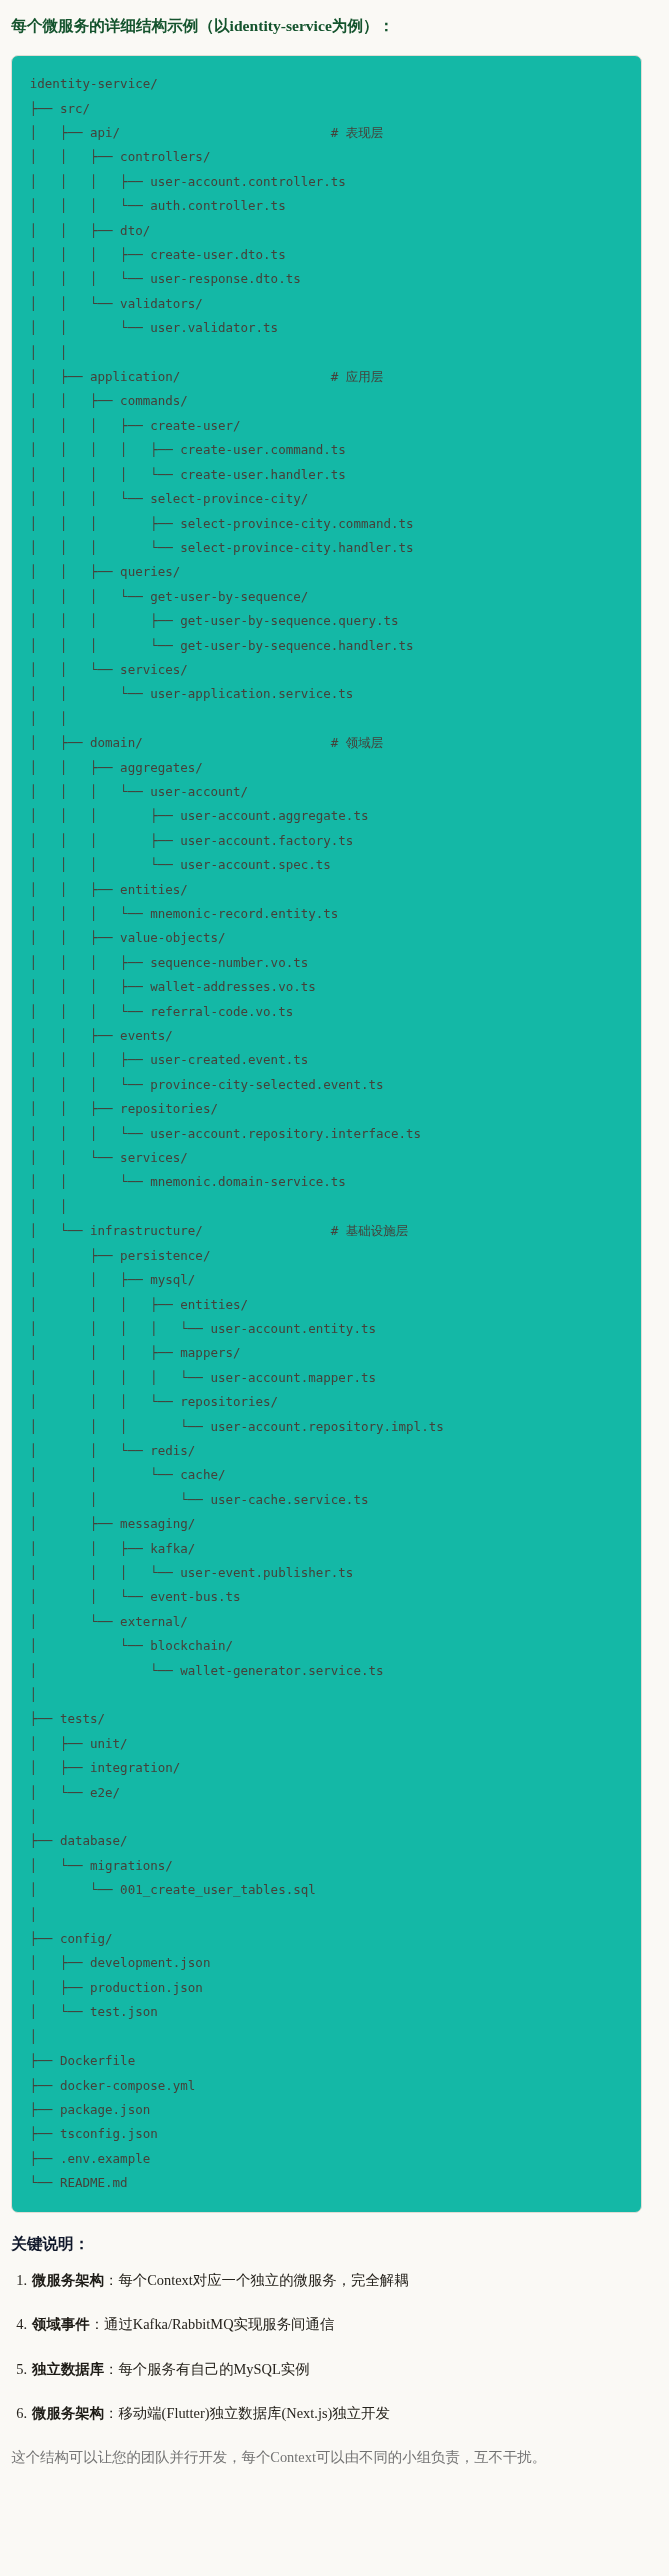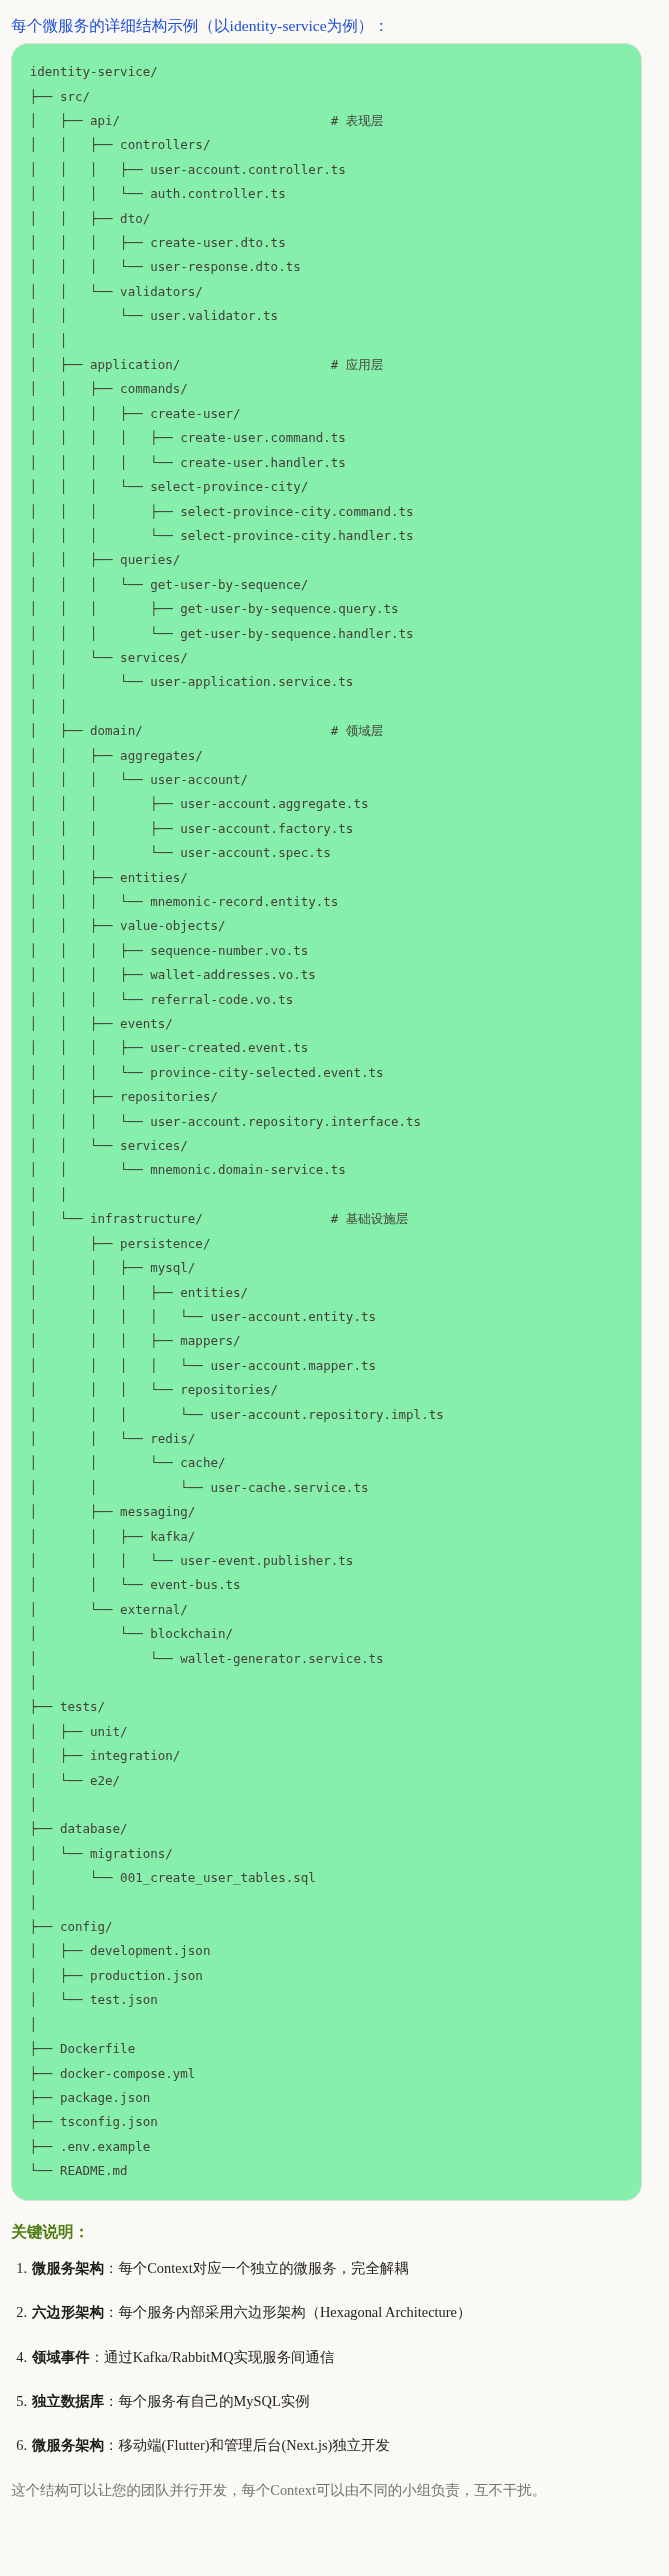--- a/index.html
+++ b/index.html
@@ -9,44 +9,44 @@
     height: 2576px;
     background: #faf9f5;
     color: #26231d;
     font-family: "Liberation Serif", serif;
     overflow: hidden;
   }
   .page { padding: 6.3px 11.3px 0 11.3px; }
 
   .title {
     font-size: 15.6px;
-    font-weight: 400;
-    color: #1d4ed8;
-    margin: 10px 0 6px 0;
+    font-weight: 700;
+    color: #14532d;
+    margin: 10px 0 18px 0;
     line-height: 20.6px;
   }
 
   .code-block {
-    background: #86efac;
+    background: #14b8a6;
     border: 0.6px solid #e0ded5;
-    border-radius: 17px;
+    border-radius: 7px;
     padding: 16.3px 17.5px;
     margin: 0 16px 21px 0;
     font-family: "DejaVu Sans Mono", monospace;
     font-size: 12.5px;
     line-height: 24.4px;
     color: #45413a;
     white-space: pre;
     overflow: hidden;
   }
 
   .notes-heading {
     font-size: 15.6px;
     font-weight: 700;
-    color: #4d7c0f;
+    color: #0f172a;
     margin: 0 0 16.3px 0;
     line-height: 20.6px;
   }
 
   .notes-list { padding-left: 5px; }
 
   .note-item {
     font-size: 14.4px;
     line-height: 19.4px;
     margin-bottom: 25px;
@@ -157,29 +157,26 @@
 ├── .env.example
 └── README.md</pre>
 
   <h2 class="notes-heading">关键说明：</h2>
 
   <div class="notes-list">
     <div class="note-item">
       <span class="num">1.</span><strong>微服务架构</strong><span>：每个Context对应一个独立的微服务，完全解耦</span>
     </div>
     <div class="note-item">
-      <span class="num">2.</span><strong>六边形架构</strong><span>：每个服务内部采用六边形架构（Hexagonal Architecture）</span>
-    </div>
-    <div class="note-item">
       <span class="num">4.</span><strong>领域事件</strong><span>：通过Kafka/RabbitMQ实现服务间通信</span>
     </div>
     <div class="note-item">
       <span class="num">5.</span><strong>独立数据库</strong><span>：每个服务有自己的MySQL实例</span>
     </div>
     <div class="note-item">
-      <span class="num">6.</span><strong>微服务架构</strong><span>：移动端(Flutter)和管理后台(Next.js)独立开发</span>
+      <span class="num">6.</span><strong>微服务架构</strong><span>：移动端(Flutter)独立数据库(Next.js)独立开发</span>
     </div>
   </div>
 
   <p class="closing">这个结构可以让您的团队并行开发，每个Context可以由不同的小组负责，互不干扰。</p>
 
 </div>
 
 
 </body></html>

